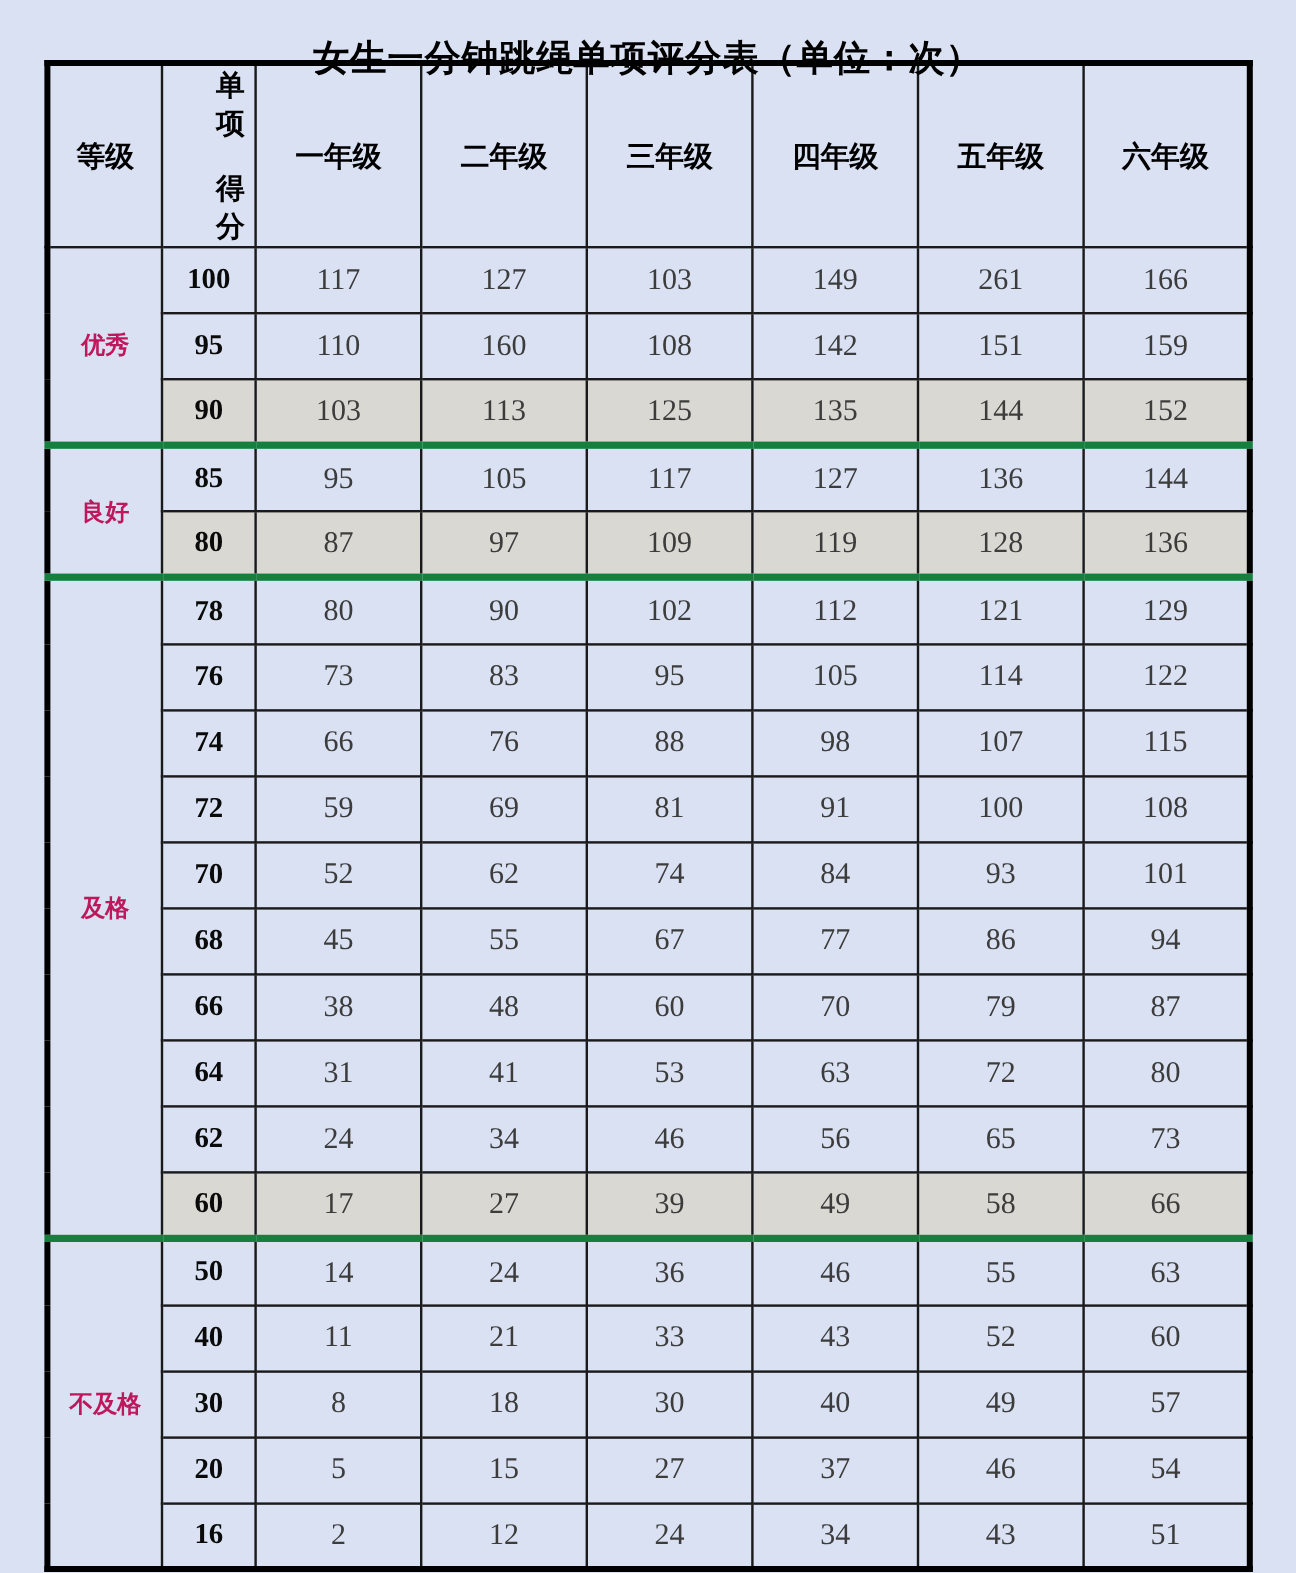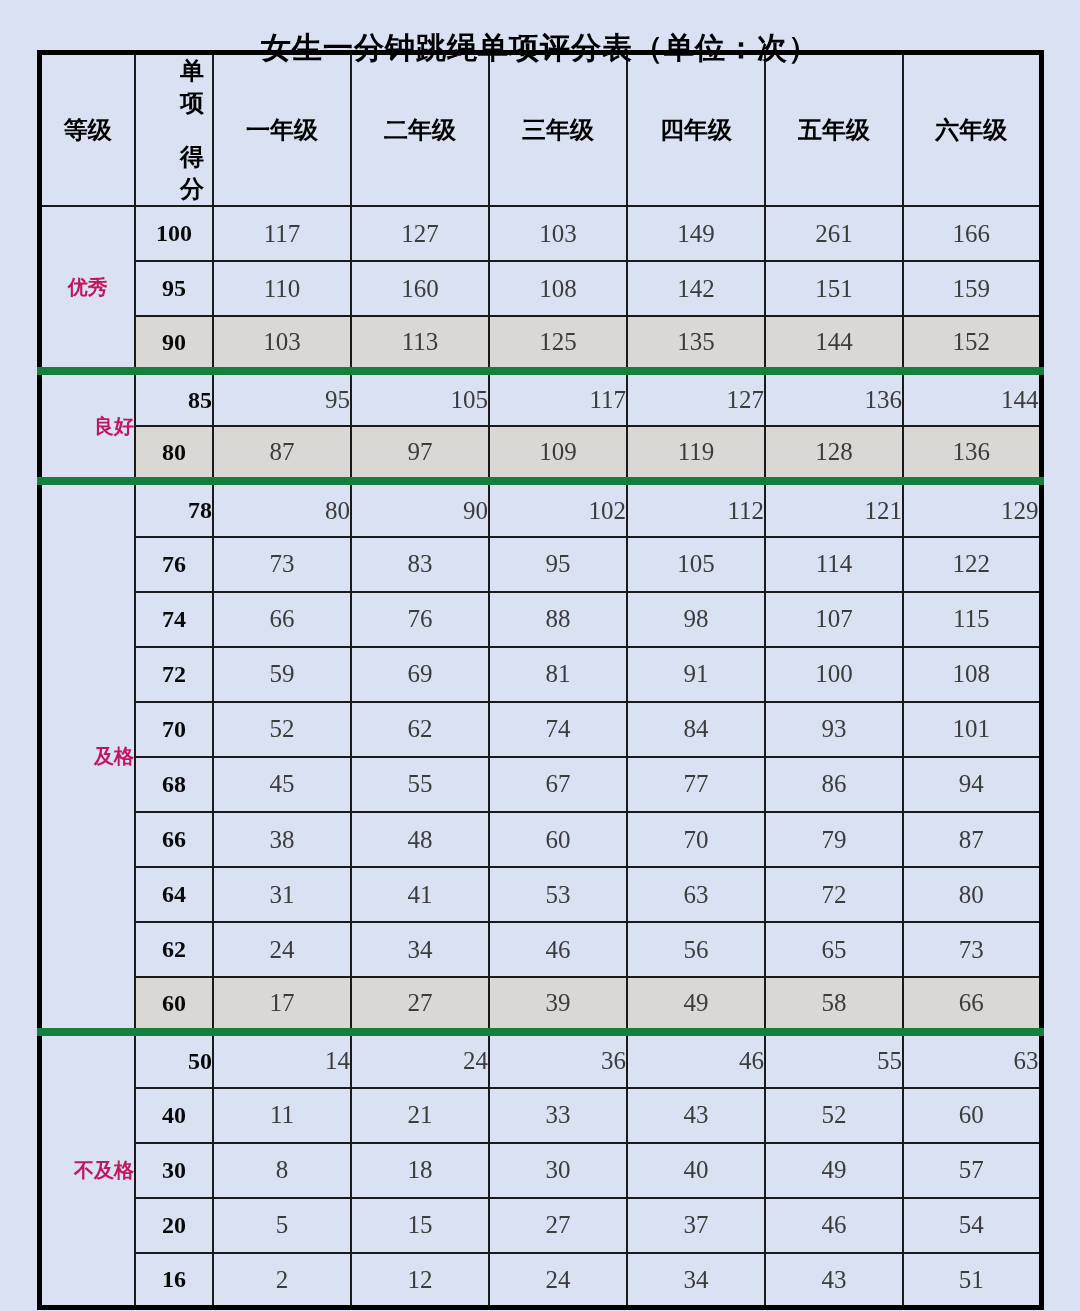--- a/index.html
+++ b/index.html
@@ -65,21 +65,21 @@
     font-size:24px;
     color:#0a0a0a;
   }
   td.value-cell{
     font-family:"Liberation Serif","DejaVu Serif",serif;
     font-weight:400;
     font-size:25px;
     color:var(--value-ink);
   }
   td.shaded{background:var(--shade);}
-  tr.group-start td{border-top:8px solid #15803d;text-align:right;}
+  tr.group-start td{border-top:6px solid #15803d;}
 </style>
 </head>
 <body>
 
 <div class="title">女生一分钟跳绳单项评分表（单位：次）</div>
 
 <table class="score-table">
   <colgroup>
     <col class="c-level">
     <col class="c-score">

